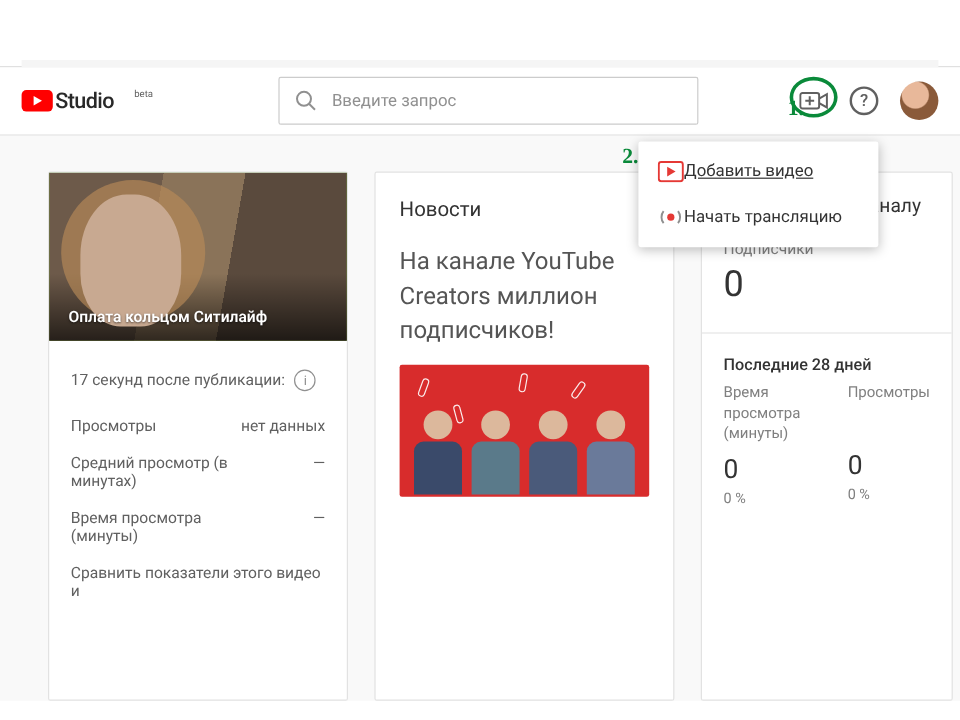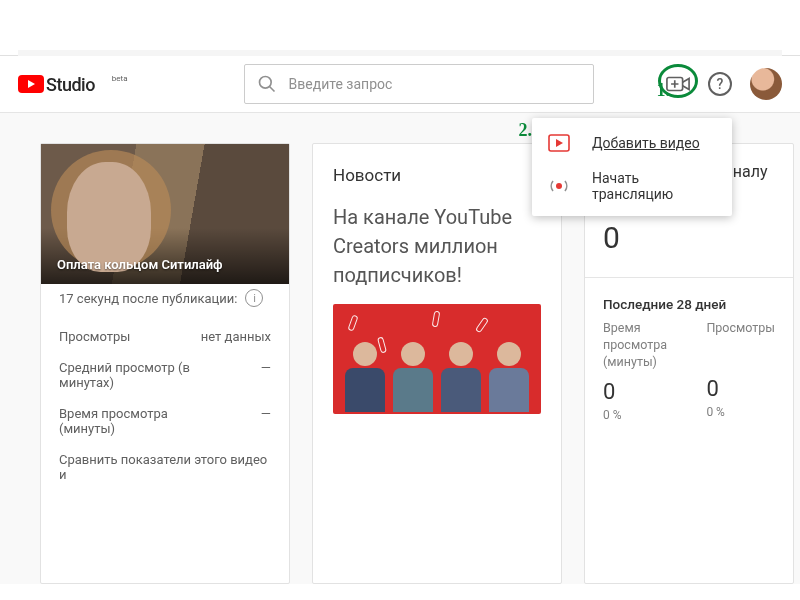--- a/index.html
+++ b/index.html
@@ -1,51 +1,51 @@
 <!DOCTYPE html>
 <html><head>
 <meta charset="utf-8">
 <style>
   * { box-sizing: border-box; margin: 0; padding: 0; font-family: Roboto, Arial, sans-serif; }
   body { background: #fff; width: 800px; height: 600px; overflow: hidden; position: relative; }
   .chrome-top { height: 56px; background: #fff; border-bottom: 1px solid #e0e0e0; position: relative; }
   .chrome-top::before { content:""; position:absolute; left:18px; right:18px; top:50px; height:6px; background:#f5f5f5; }
-  .header { display:flex; align-items:center; height:56px; padding:0 18px; gap:24px; position:relative; }
+  .header { display:flex; align-items:center; height:56px; padding:0 18px; gap:12px; position:relative; }
   .logo-wrap { display:flex; align-items:center; gap:4px; }
   .yt-logo { display:flex; align-items:center; }
   .yt-play { width:26px; height:18px; background:#ff0000; border-radius:4px; display:flex; align-items:center; justify-content:center; }
   .yt-play svg { display:block; }
   .yt-text { font-size:18px; font-weight:500; letter-spacing:-0.5px; margin-left:2px; color:#282828;}
   .beta { font-size:8px; color:#606060; position:relative; top:-6px; margin-left:1px;padding-left:16px;}
   .search { flex:0 0 350px; margin-left:92px; height:40px; border:1px solid #ccc; border-radius:2px; background:#fff; display:flex; align-items:center; padding:10px 12px; gap:12px;}
   .search svg { flex-shrink:0; }
   .search-text { color:#909090; font-size:14px; }
   .header-right { margin-left:auto; display:flex; align-items:center; gap:18px; }
   .icon-btn { width:24px; height:24px; display:flex; align-items:center; justify-content:center; color:#606060; cursor:pointer;}
   .help-icon { width:24px; height:24px; border:2px solid #606060; border-radius:50%; display:flex; align-items:center; justify-content:center; font-size:14px; color:#606060; font-weight:500;}
   .avatar { width:32px; height:32px; border-radius:50%; background: radial-gradient(circle at 40% 35%, #e8b89a 0 38%, #8a5a3a 42% 100%); }
   .anno-circle { border:3px solid #0a8a3a; border-radius:50%; position:absolute; pointer-events:none; }
   .anno-text { position:absolute; color:#0a8a3a; font-size:18px; font-weight:600; font-family: "Comic Sans MS", cursive; pointer-events:none;}
   .dropdown { position:absolute; top:118px; right:68px; width:200px; background:#fff; box-shadow:0 2px 10px rgba(0,0,0,.25); border-radius:2px; z-index:50; padding:6px 0;}
-  .dd-item { display:flex; align-items:center; gap:22px; padding:8px 16px; cursor:pointer; color:#333; font-size:14px;}
+  .dd-item { display:flex; align-items:center; gap:0; padding:8px 16px; cursor:pointer; color:#333; font-size:14px;}
   .dd-item:first-child span.lbl { text-decoration: underline; color:#333;}
   .dd-icon { width:22px; height:22px; display:flex; align-items:center; justify-content:center; }
   .content { display:flex; gap:22px; padding:30px 16px 0 40px; background:#f9f9f9; height:calc(600px - 112px - 16px); border-top:1px solid #e5e5e5;}
   
   .card { background:#fff; border:1px solid #e2e2e2; border-radius:2px; }
   .video-card { width:250px; flex-shrink:0; }
   .thumb { width:100%; height:140px; background:#4d7c0f; position:relative; overflow:hidden;}
   .thumb-bg { position:absolute; inset:0; background:
      linear-gradient(180deg, rgba(0,0,0,0) 60%, rgba(0,0,0,.65) 100%),
      linear-gradient(100deg, #6d5a4a 0 35%, #8a7359 35% 60%, #5a4a3d 60% 100%);
   }
   .face { position:absolute; left:26px; top:18px; width:84px; height:110px; border-radius:46% 46% 40% 40%; background:#dcb89c; filter:contrast(.9) brightness(.95); }
   .hair { position:absolute; left:10px; top:6px; width:120px; height:120px; border-radius:50%; background:#b98a58; opacity:.65;}
   .thumb-title { position:absolute; left:16px; bottom:12px; color:#fff; font-size:13px; font-weight:600; text-shadow:0 1px 2px rgba(0,0,0,.6);}
-  .vc-body { padding:5px 18px 4px; font-size:13px; color:#606060;}
+  .vc-body { padding:24px 18px 4px; font-size:13px; color:#606060;}
   .vc-line1 { display:flex; align-items:center; gap:8px; margin-bottom:14px; color:#606060;}
   .info-circle { width:18px; height:18px; border:1.5px solid #909090; border-radius:50%; display:flex; align-items:center; justify-content:center; font-size:11px; color:#909090;}
   .stat-row { display:flex; justify-content:space-between; padding:8px 0; font-size:13px;}
   .stat-row .lbl { color:#606060; max-width:140px;}
   .stat-row .val { color:#606060;}
   .compare { font-size:13px; color:#606060; padding-top:8px;}
   .news-card { width:250px; flex-shrink:0; padding:20px 20px 0; position:relative;}
   .news-head { display:flex; align-items:center; justify-content:space-between; margin-bottom:18px;}
   .news-title { font-size:17px; color:#333; }
   .chev { color:#909090; font-size:18px; cursor:pointer; padding:0 4px;}

